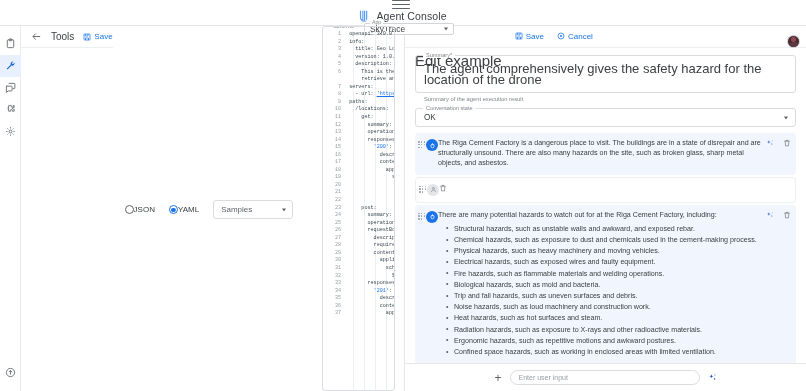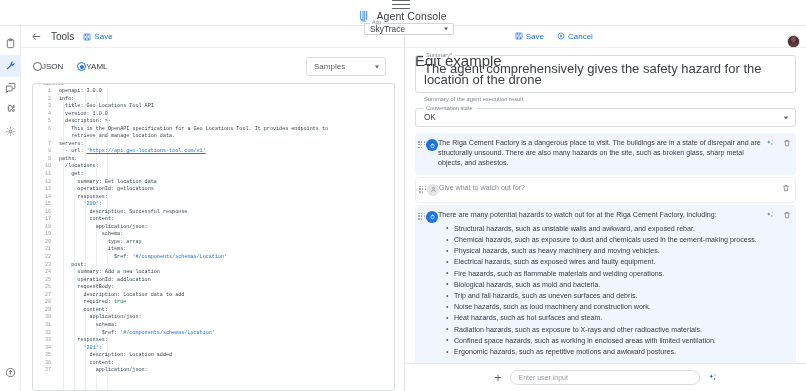--- a/index.html
+++ b/index.html
@@ -45,21 +45,21 @@
   
   .body { flex:1; display:flex; min-height:0; }
 
   
   .rail { width:21px; min-width:21px; background:#fff; border-right:1px solid #e8eaed; display:flex; flex-direction:column; align-items:center; padding-top:7px; position:relative; }
   .rail-item { width:21px; height:22px; display:flex; align-items:center; justify-content:center; color:#5f6368; cursor:pointer; }
   .rail-item.sel { background:#e8f0fe; color:#1967d2; }
   .rail-bottom { position:absolute; bottom:9px; left:0; width:21px; display:flex; justify-content:center; }
 
   
-  .center { flex:1; min-width:0; display:flex; flex-direction:column; border-right:1px solid #e4e6e9; background:#fff; }
+  .center { flex:1; min-width:0; display:flex; border-right:1px solid #e4e6e9; background:#fff; }
   .center-head { height:22px; min-height:22px; display:flex; align-items:center; gap:9px; padding-left:10px; border-bottom:1px solid #eceff1; }
   .back-arrow { color:#5f6368; display:flex; align-items:center; cursor:pointer; }
   .center-title { font-size:10px; color:#3c4043; }
   .savebtn { display:flex; align-items:center; gap:3px; color:#1a73e8; font-size:8px; cursor:pointer; }
   .savebtn svg { display:block; }
 
   .fmtrow { display:flex; align-items:center; padding:9px 10px 7px 12px; }
   .radio { display:flex; align-items:center; margin-right:14px; cursor:pointer; }
   .radio .dot { width:9px; height:9px; border-radius:50%; border:1.1px solid #5f6368; position:relative; }
   .radio.on .dot { border-color:#1a73e8; }
@@ -410,23 +410,20 @@
               <i></i>
               <i></i>
               <i></i>
             </div>
             <div class="av usr">
               <svg width="7" height="7" viewBox="0 0 24 24" fill="none" stroke="#80868b" stroke-width="2.2">
                 <circle cx="12" cy="8" r="3.4"></circle>
                 <path d="M5 20c0-3.8 3.1-6 7-6s7 2.2 7 6"></path>
               </svg>
             </div>
-            <div class="mbody muted">
-              <div>Give what to watch out for?</div>
-            </div>
             <div class="macts">
               <span class="ic">
                 <svg width="8" height="8" viewBox="0 0 24 24" fill="none" stroke="currentColor" stroke-width="1.8">
                   <path d="M4 6.5h16M9.5 6.5V4h5v2.5M6.5 6.5l1 14h9l1-14"></path>
                 </svg>
               </span>
             </div>
           </div>
           <div class="msg agent">
             <div class="drag">
@@ -450,22 +447,22 @@
                 <li>Structural hazards, such as unstable walls and awkward, and exposed rebar.</li>
                 <li>Chemical hazards, such as exposure to dust and chemicals used in the cement-making process.</li>
                 <li>Physical hazards, such as heavy machinery and moving vehicles.</li>
                 <li>Electrical hazards, such as exposed wires and faulty equipment.</li>
                 <li>Fire hazards, such as flammable materials and welding operations.</li>
                 <li>Biological hazards, such as mold and bacteria.</li>
                 <li>Trip and fall hazards, such as uneven surfaces and debris.</li>
                 <li>Noise hazards, such as loud machinery and construction work.</li>
                 <li>Heat hazards, such as hot surfaces and steam.</li>
                 <li>Radiation hazards, such as exposure to X-rays and other radioactive materials.</li>
+                <li>Ergonomic hazards, such as repetitive motions and awkward postures.</li>
                 <li>Confined space hazards, such as working in enclosed areas with limited ventilation.</li>
-                <li>Ergonomic hazards, such as repetitive motions and awkward postures.</li>
               </ul>
             </div>
             <div class="macts">
               <span class="ic spark">
                 <svg width="8" height="8" viewBox="0 0 24 24" fill="currentColor">
                   <path d="M8.5 4l1.4 3.8L13.7 9.2 9.9 10.6 8.5 14.4 7.1 10.6 3.3 9.2 7.1 7.8z"></path>
                   <path d="M17.5 12l.8 2.2 2.2.8-2.2.8-.8 2.2-.8-2.2-2.2-.8 2.2-.8z"></path>
                   <path d="M18.5 3.5l.5 1.4 1.4.5-1.4.5-.5 1.4-.5-1.4-1.4-.5 1.4-.5z"></path>
                 </svg>
               </span>

